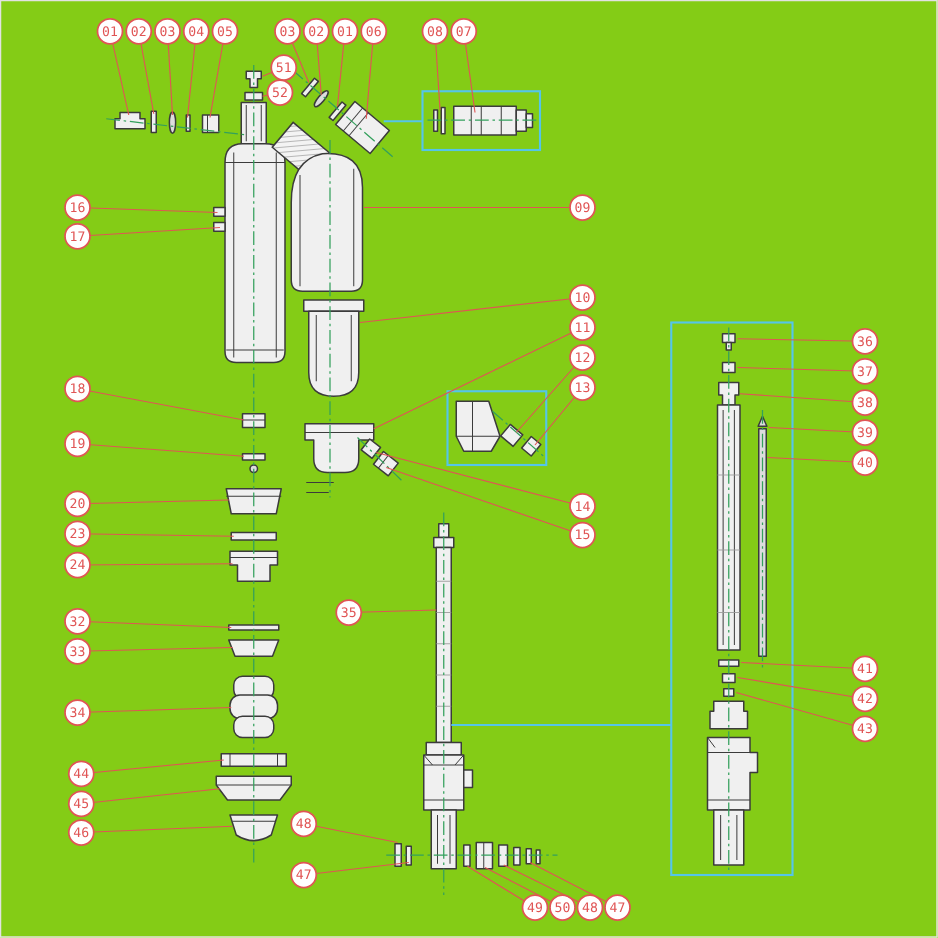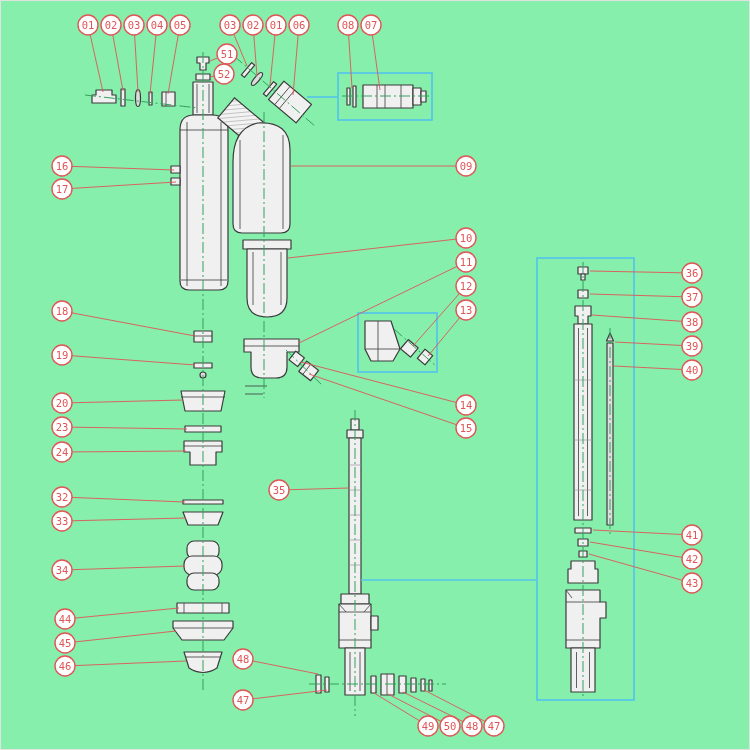--- a/index.html
+++ b/index.html
@@ -2,21 +2,21 @@
 <html style="--callout: #e05555; --centerline: #33a05c; --box: #55c5e8; --part_stroke: #3b3b3b;"><head>
 <meta charset="utf-8">
 <style>
   :root{
     --callout:#e05555;
     --centerline:#33a05c;
     --box:#55c5e8;
     --part_stroke:#3b3b3b;
   }
   html,body{margin:0;padding:0;background:#fff;font-family:"DejaVu Sans",sans-serif;}
-  .stage{position:relative;width:750px;height:750px;background:#86efac;outline:1px solid #e2e2e2;outline-offset:-1px;}
+  .stage{position:relative;width:750px;height:750px;background:#84cc16;outline:1px solid #e2e2e2;outline-offset:-1px;}
   svg{display:block;}
   .part{fill:#f0f0f0;stroke:var(--part_stroke);stroke-width:1.2;stroke-linejoin:round;}
   .part-dark{fill:#dddddd;stroke:var(--part_stroke);stroke-width:1.2;stroke-linejoin:round;}
   .detail-line{stroke:var(--part_stroke);stroke-width:0.8;fill:none;}
   .detail-light{stroke:#9a9a9a;stroke-width:0.7;fill:none;}
   .centerline{stroke:var(--centerline);stroke-width:1;fill:none;stroke-dasharray:11 3 2 3;}
   .cyanbox{fill:none;stroke:var(--box);stroke-width:1.7;}
   .cyanline{stroke:var(--box);stroke-width:1.7;}
   .leader{stroke:var(--callout);stroke-width:0.9;}
   .callout-circle{fill:#ffffff;stroke:var(--callout);stroke-width:1.4;}

